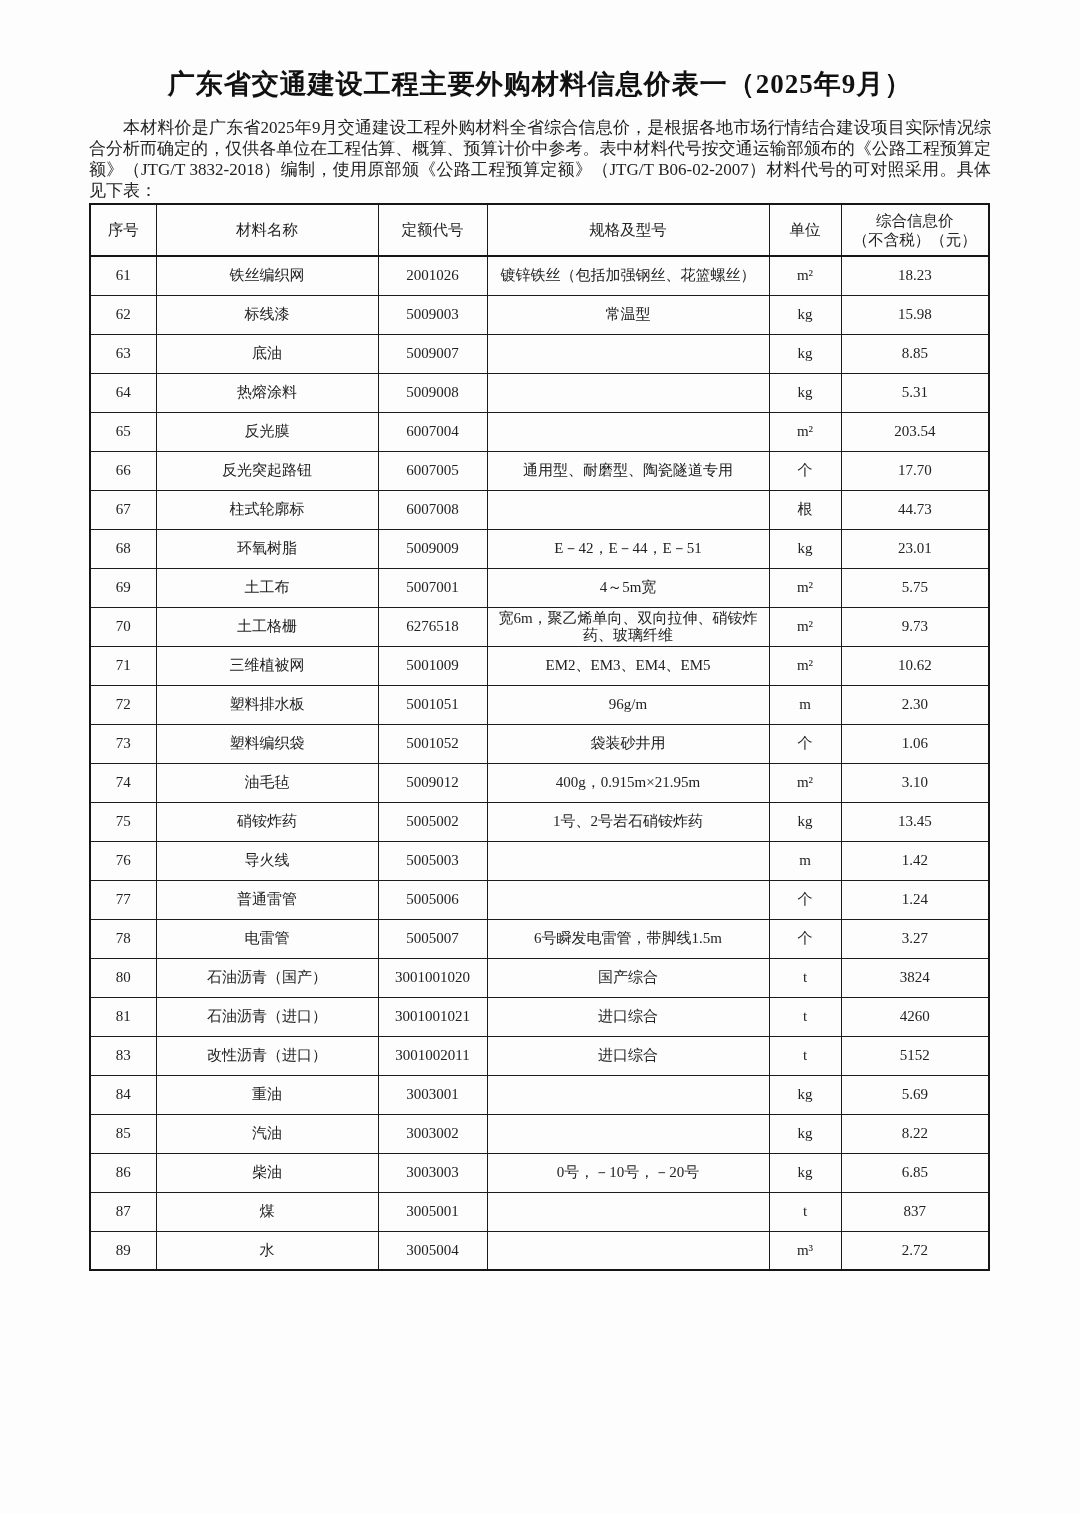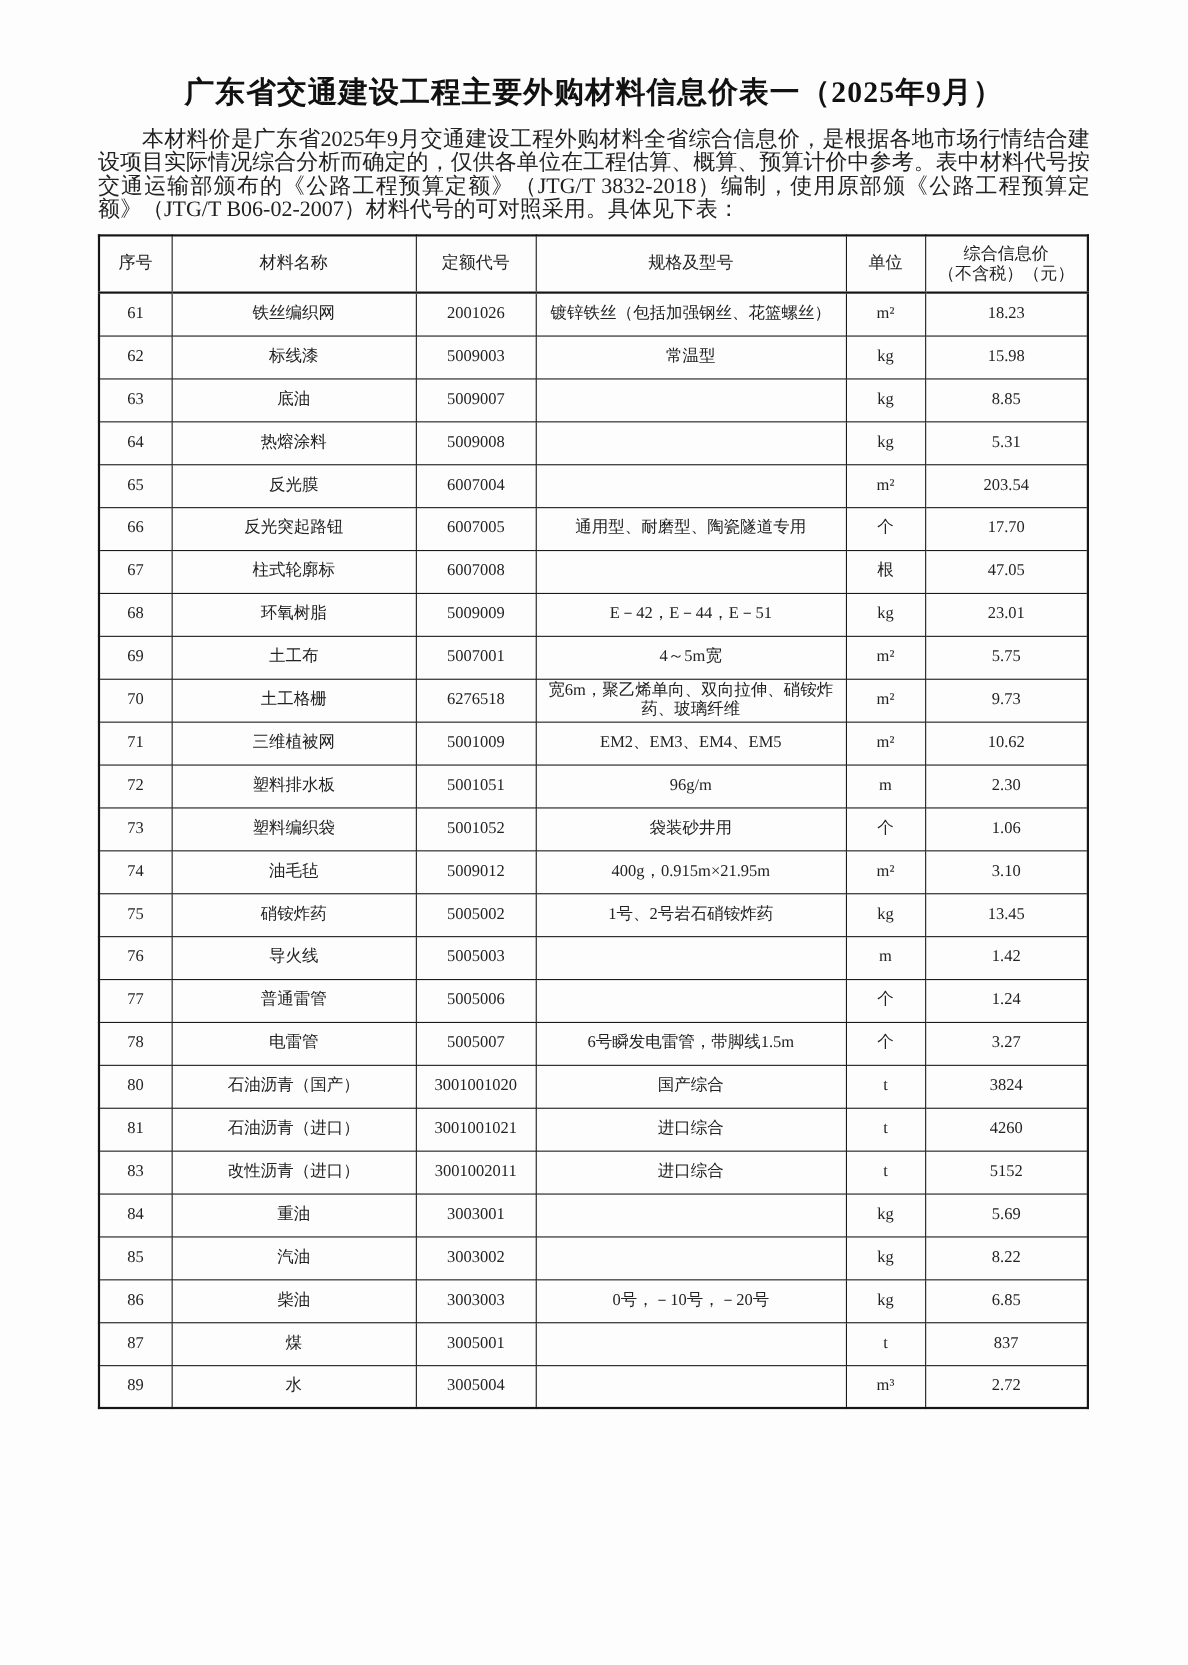--- a/index.html
+++ b/index.html
@@ -17,28 +17,28 @@
     text-align:center;
     font-size:27px;
     font-weight:bold;
     letter-spacing:1px;
     color:#111;
   }
 
   .intro {
     width:902px;
     margin:15px auto 0 auto;
-    font-size:20px;
+    font-size:17px;
     line-height:21px;
     text-align:justify;
     text-indent:2em;
     color:#222;
   }
 
-  .table-wrap { margin:12px 0 0 89px; }
+  .table-wrap { margin:2px 0 0 89px; }
 
   table.price-table {
     border-collapse:collapse;
     table-layout:fixed;
     width:899px;
     border:2.5px solid #161616;
   }
   .price-table th, .price-table td {
     border:1.6px solid #1c1c1c;
     text-align:center;
@@ -146,21 +146,21 @@
             <td>通用型、耐磨型、陶瓷隧道专用</td>
             <td>个</td>
             <td>17.70</td>
           </tr>
           <tr>
             <td>67</td>
             <td>柱式轮廓标</td>
             <td>6007008</td>
             <td></td>
             <td>根</td>
-            <td>47.05</td>
+            <td>44.73</td>
           </tr>
           <tr>
             <td>68</td>
             <td>环氧树脂</td>
             <td>5009009</td>
             <td>E－42，E－44，E－51</td>
             <td>kg</td>
             <td>23.01</td>
           </tr>
           <tr>

